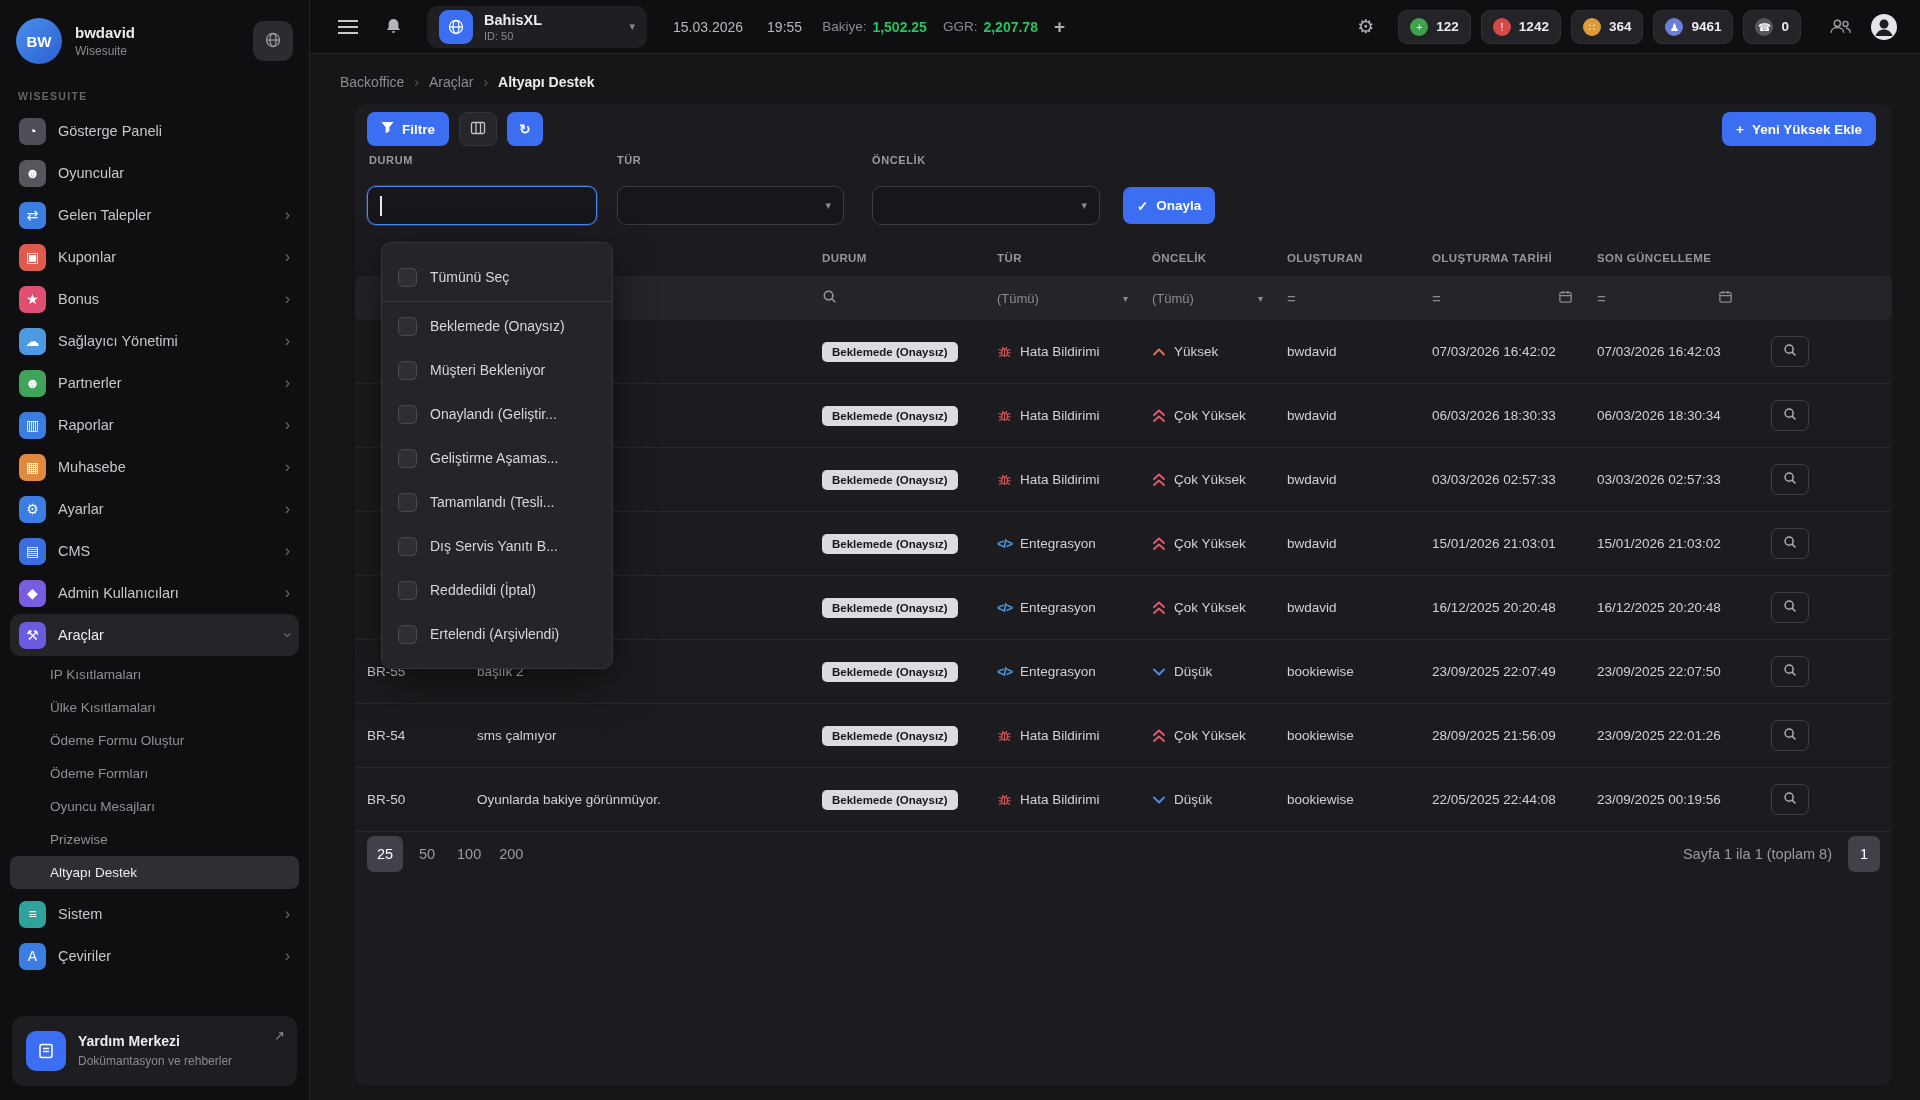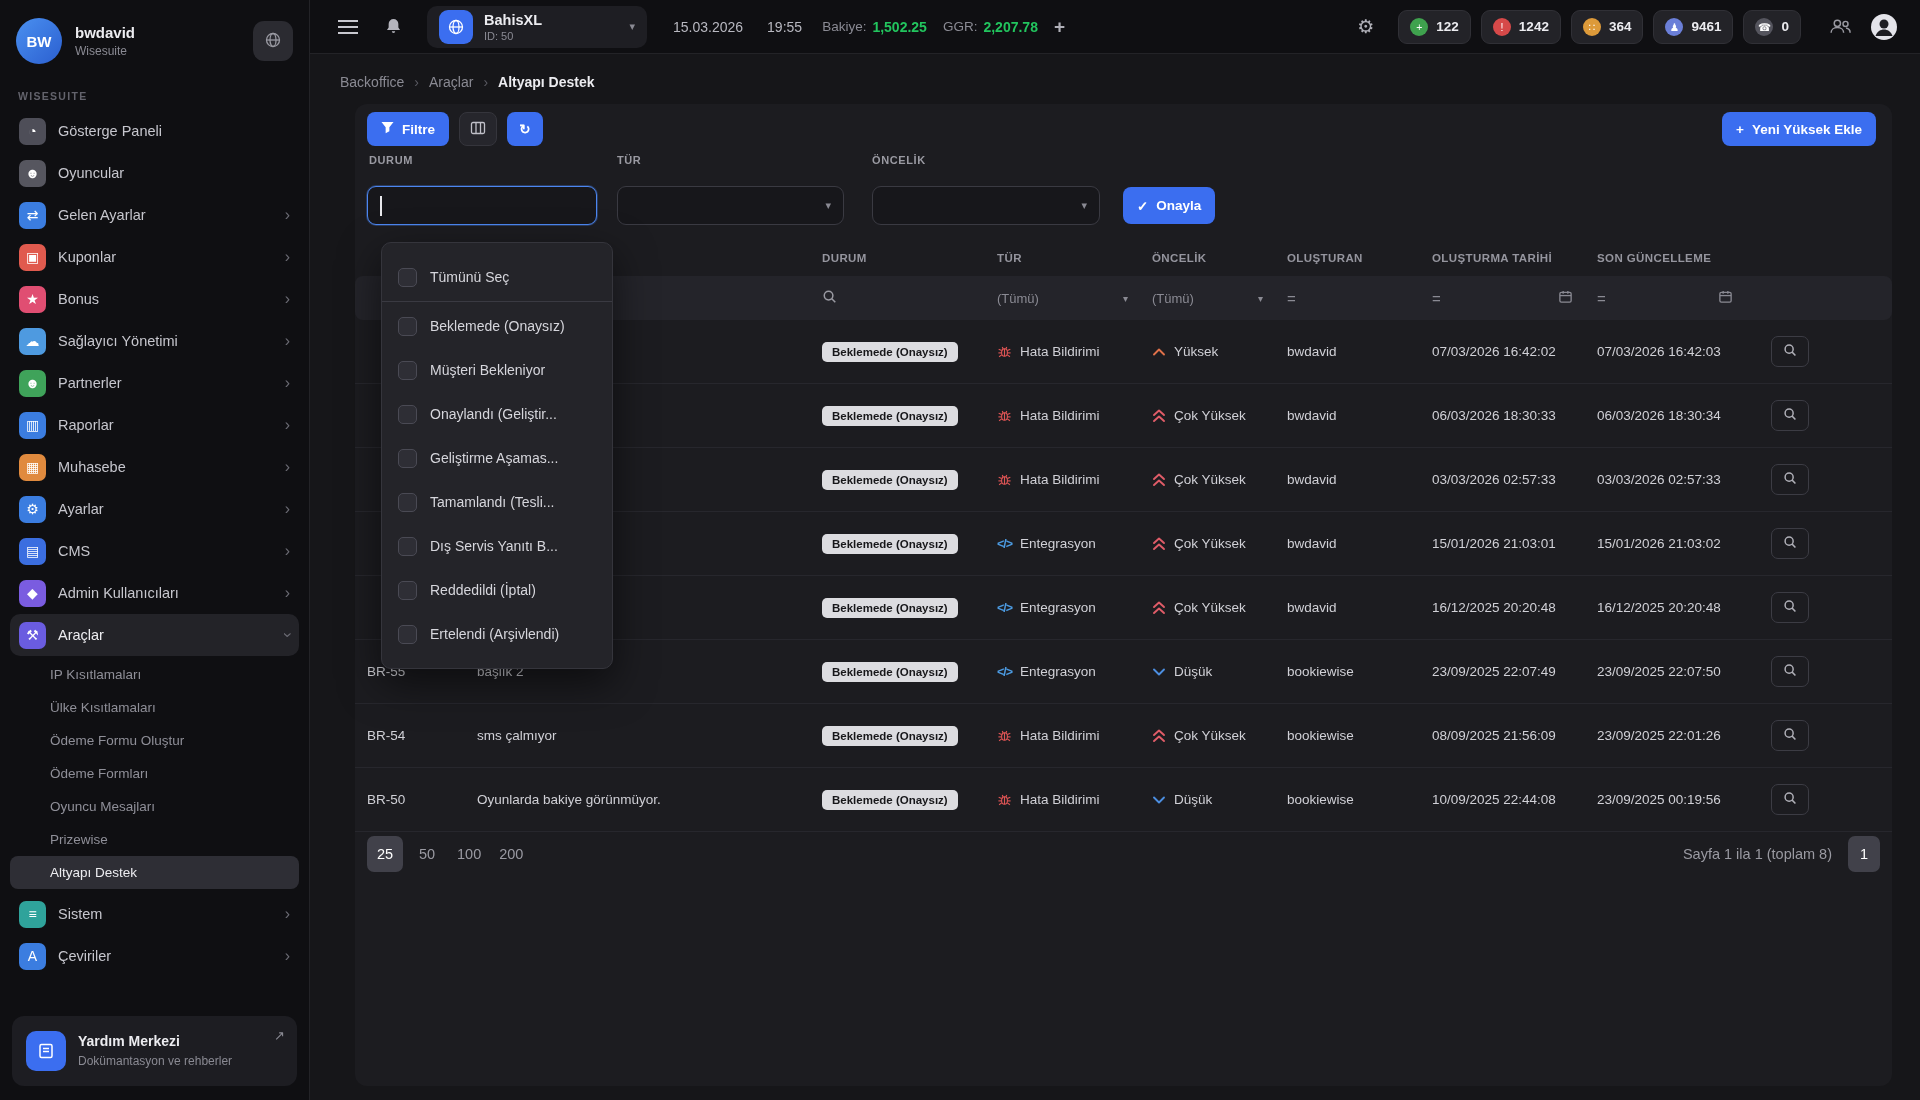--- a/index.html
+++ b/index.html
@@ -130,21 +130,21 @@
       <div class="sb-item">
         <span class="ico" style="background:#4e4e58">◔</span>
         <span>Gösterge Paneli</span>
       </div>
       <div class="sb-item">
         <span class="ico" style="background:#56565f">☻</span>
         <span>Oyuncular</span>
       </div>
       <div class="sb-item">
         <span class="ico" style="background:#3b7de0">⇄</span>
-        <span>Gelen Ayarlar</span>
+        <span>Gelen Talepler</span>
         <span class="chev">›</span>
       </div>
       <div class="sb-item">
         <span class="ico" style="background:#e05a4e">▣</span>
         <span>Kuponlar</span>
         <span class="chev">›</span>
       </div>
       <div class="sb-item">
         <span class="ico" style="background:#e04e72">★</span>
         <span>Bonus</span>
@@ -661,21 +661,21 @@
             <div class="td">
               <span class="prio-ico">
                 <svg width="14" height="14" viewBox="0 0 14 14">
                   <path d="M2 6 L7 1.5 L12 6" fill="none" stroke="#e05c68" stroke-width="1.9" stroke-linecap="round" stroke-linejoin="round"></path>
                   <path d="M2 12 L7 7.5 L12 12" fill="none" stroke="#e05c68" stroke-width="1.9" stroke-linecap="round" stroke-linejoin="round"></path>
                 </svg>
               </span>
               <span>Çok Yüksek</span>
             </div>
             <div class="td">bookiewise</div>
-            <div class="td">08/09/2025 21:56:09</div>
+            <div class="td">28/09/2025 21:56:09</div>
             <div class="td">23/09/2025 22:01:26</div>
             <div class="td">
               <button class="row-view-btn">
                 <span><svg width="14" height="14" viewBox="0 0 16 16" fill="none" stroke="#b0b0b8" stroke-width="1.7">
                     <circle cx="7" cy="7" r="4.6"></circle>
                     <line x1="10.4" y1="10.4" x2="14.2" y2="14.2"></line>
                   </svg></span>
               </button>
             </div>
           </div>
@@ -704,21 +704,21 @@
             </div>
             <div class="td">
               <span class="prio-ico">
                 <svg width="14" height="10" viewBox="0 0 14 10">
                   <path d="M2 2.5 L7 7.5 L12 2.5" fill="none" stroke="#4c8ee0" stroke-width="1.9" stroke-linecap="round" stroke-linejoin="round"></path>
                 </svg>
               </span>
               <span>Düşük</span>
             </div>
             <div class="td">bookiewise</div>
-            <div class="td">10/09/2025 22:44:08</div>
+            <div class="td">22/05/2025 22:44:08</div>
             <div class="td">23/09/2025 00:19:56</div>
             <div class="td">
               <button class="row-view-btn">
                 <span><svg width="14" height="14" viewBox="0 0 16 16" fill="none" stroke="#b0b0b8" stroke-width="1.7">
                     <circle cx="7" cy="7" r="4.6"></circle>
                     <line x1="10.4" y1="10.4" x2="14.2" y2="14.2"></line>
                   </svg></span>
               </button>
             </div>
           </div>

